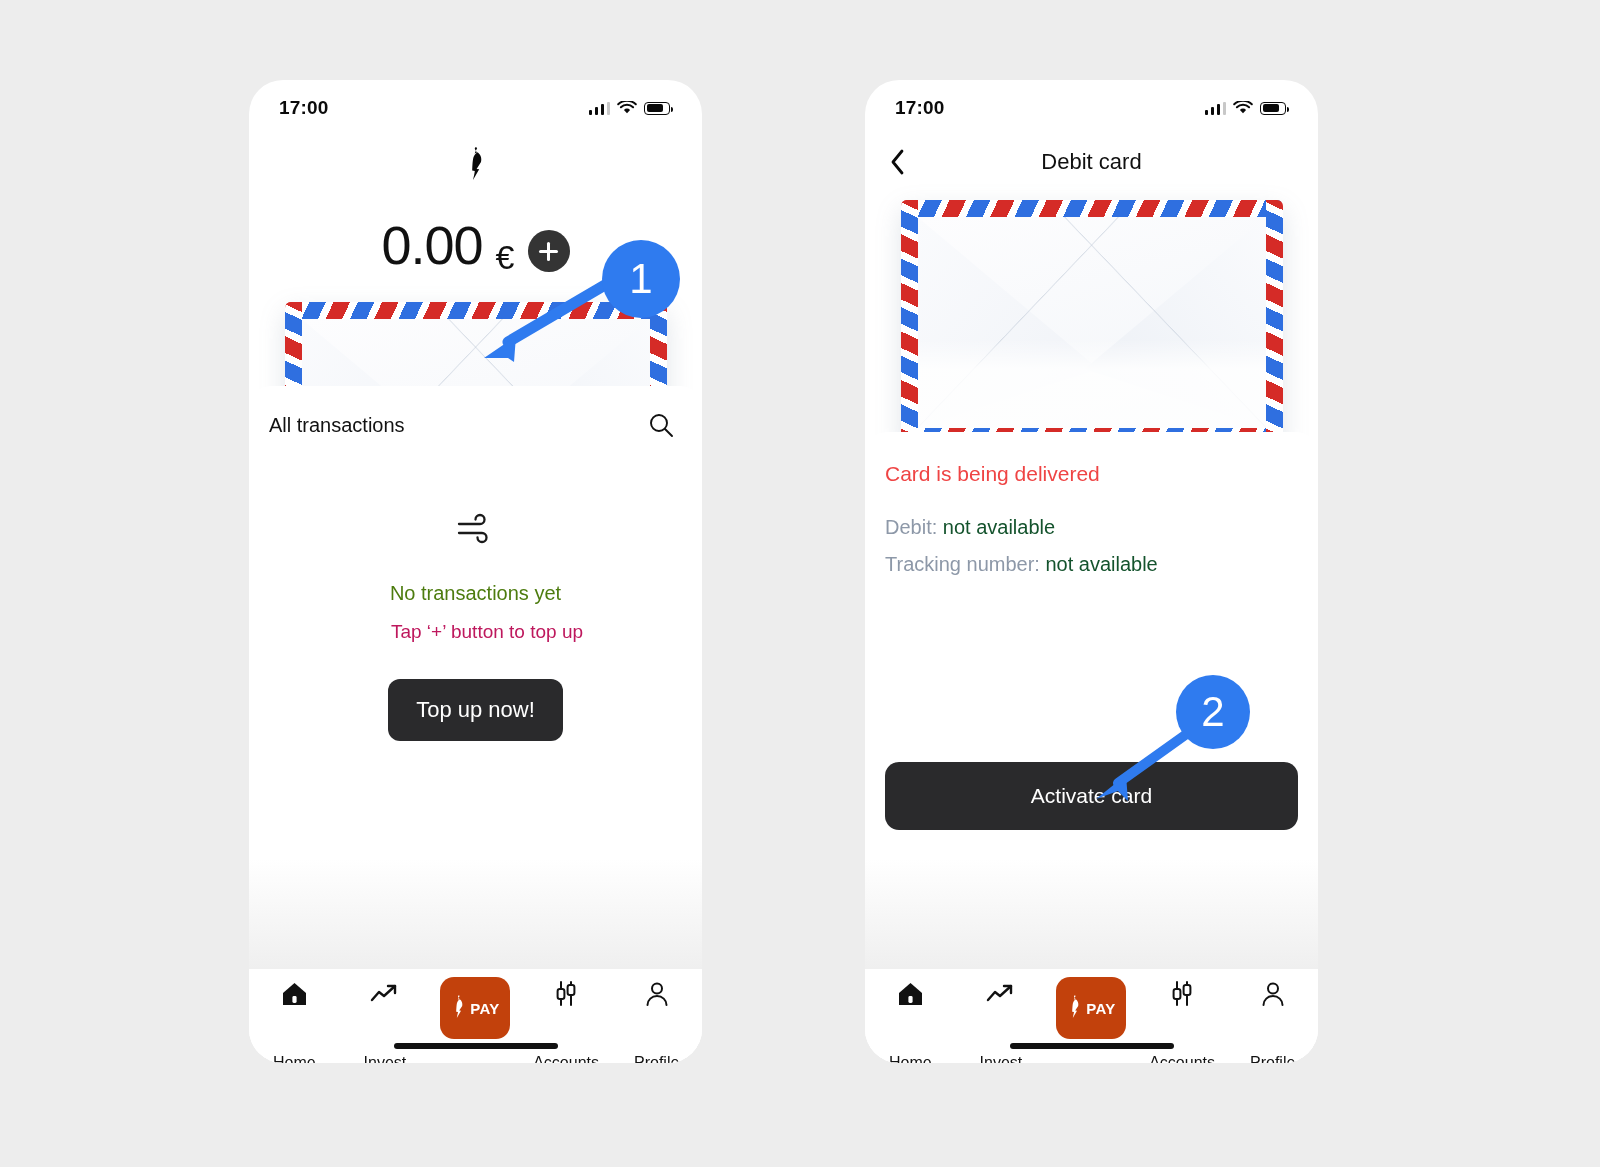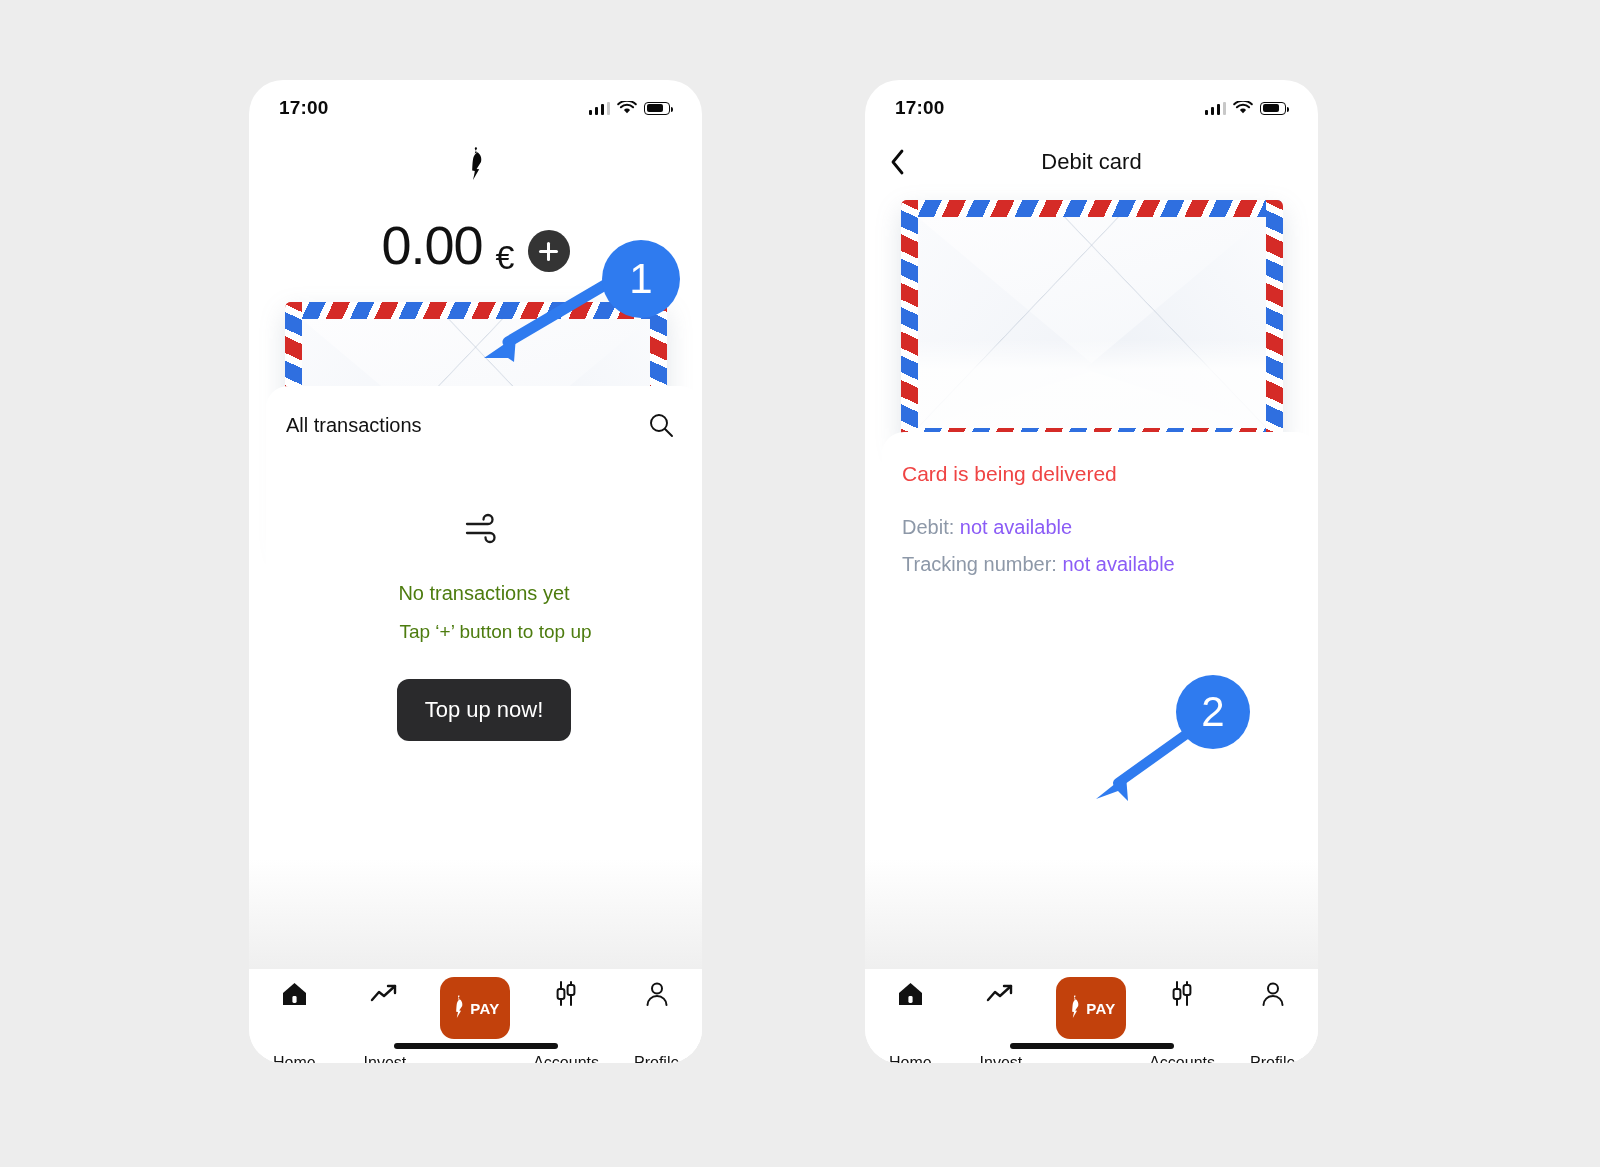--- a/index.html
+++ b/index.html
@@ -197,21 +197,21 @@
     background: linear-gradient(to bottom right, transparent 49.6%, rgba(190,200,214,0.55) 49.8%, transparent 50.2%);
   }
   .env-seam::after {
     right: 0;
     background: linear-gradient(to bottom left, transparent 49.6%, rgba(190,200,214,0.55) 49.8%, transparent 50.2%);
   }
 
   
   .sheet {
     position: absolute;
-    left: 17px; right: 0;
+    left: 0; right: 0;
     background: #FFFFFF;
     border-radius: 22px 22px 0 0;
     z-index: 25;
   }
   #phone-left .sheet { top: 306px; bottom: 0; }
 
   .sheet-head {
     display: flex;
     align-items: center;
     justify-content: space-between;
@@ -224,21 +224,21 @@
   .empty-state {
     position: absolute;
     left: 0; right: 0;
     top: 126px;
     display: flex;
     flex-direction: column;
     align-items: center;
   }
   .wind-icon { width: 40px; height: 34px; margin-bottom: 36px; }
   .empty-title { font-size: 20px; color: #4d7c0f; margin-bottom: 16px; }
-  .empty-sub { font-size: 19px; color: #4d7c0f; margin-left: 23px; }
+  .empty-sub { font-size: 19px; color: #be185d; margin-left: 23px; }
 
   .dark-btn {
     background: #2A2A2C;
     color: #FFFFFF;
     border: none;
     border-radius: 12px;
     font-family: "Liberation Sans", sans-serif;
     cursor: pointer;
   }
   .topup-btn {
@@ -274,21 +274,21 @@
     display: flex; align-items: center; justify-content: center;
     cursor: pointer;
   }
 
   #phone-right .sheet { top: 352px; bottom: 0; }
 
   .card-panel { padding: 30px 20px 0 20px; }
   .card-status-title { font-size: 21px; color: #ef4444; margin-bottom: 30px; }
   .kv { font-size: 20px; margin-bottom: 14px; color: #111111; }
   .kv .k { color: #8D98A8; }
-  .kv .v { color: #8b5cf6; }
+  .kv .v { color: #14532d; }
 
   .activate-btn {
     position: absolute;
     left: 20px; right: 20px;
     top: 330px;
     height: 68px;
     font-size: 21px;
     border-radius: 14px;
   }
 
@@ -548,20 +548,21 @@
         <div class="kv">
           <span class="k">Debit:</span>
           <span class="v">not available</span>
         </div>
         <div class="kv">
           <span class="k">Tracking number:</span>
           <span class="v">not available</span>
         </div>
       </div>
 
+      <button class="dark-btn activate-btn">Activate card</button>
     </div>
 
     <div class="sheet-fade"></div>
 
     <div class="tabbar">
       <div class="tab">
         <div class="tab-ico">
           <svg width="27" height="26" viewBox="0 0 27 26">
             <path d="M13.5 2 L25 12 V24 H2 V12 Z" fill="#111111"></path>
             <rect x="11.4" y="15" width="4.2" height="7" rx="1.4" fill="#FFFFFF"></rect>

